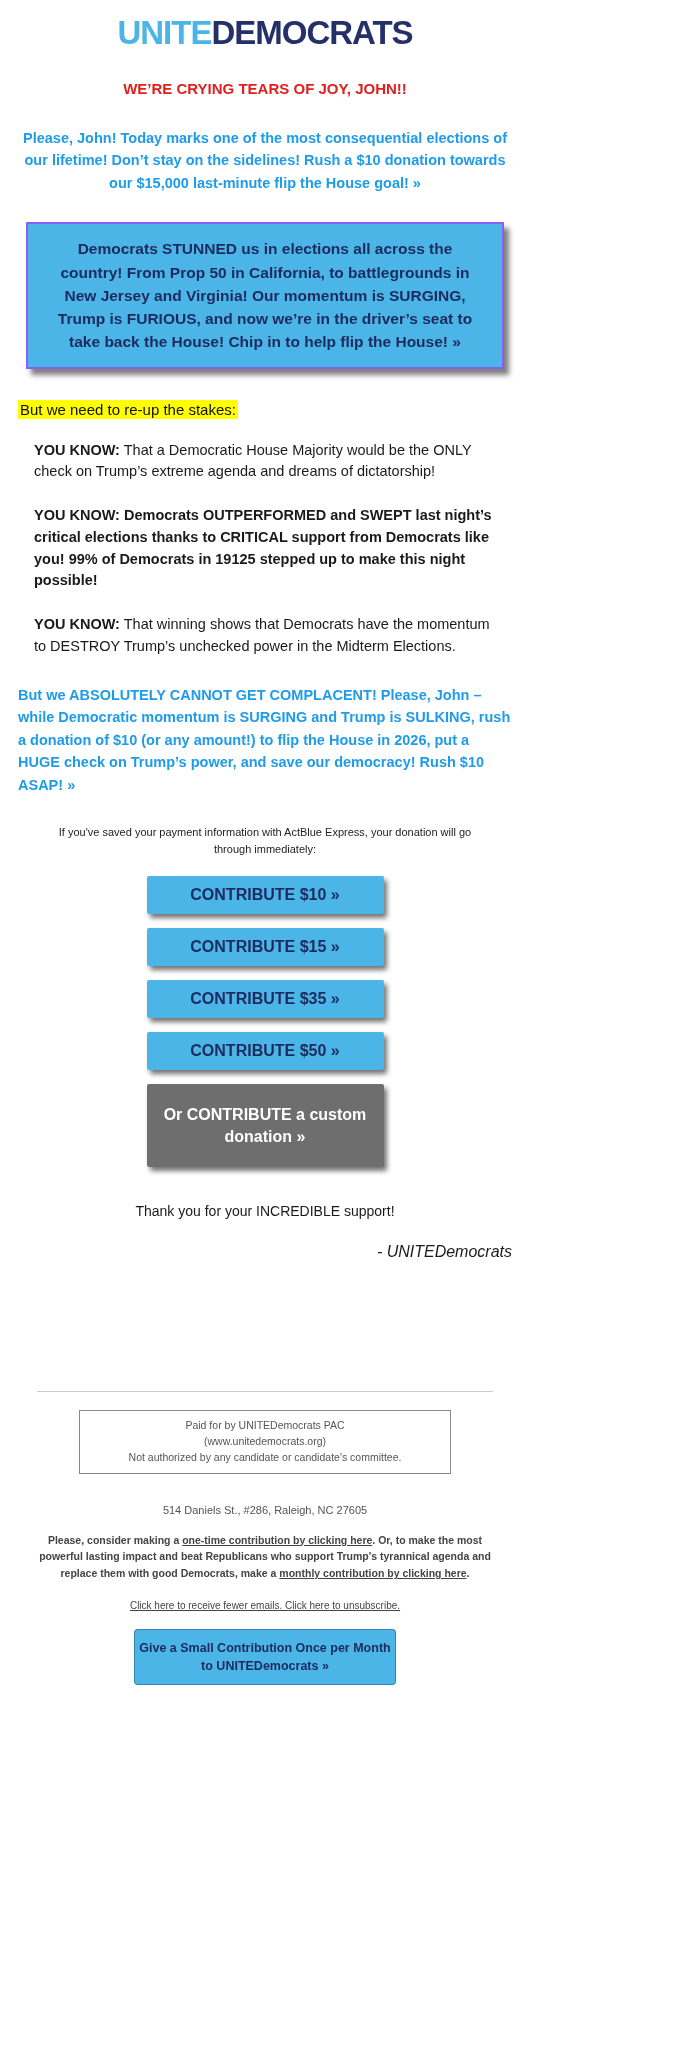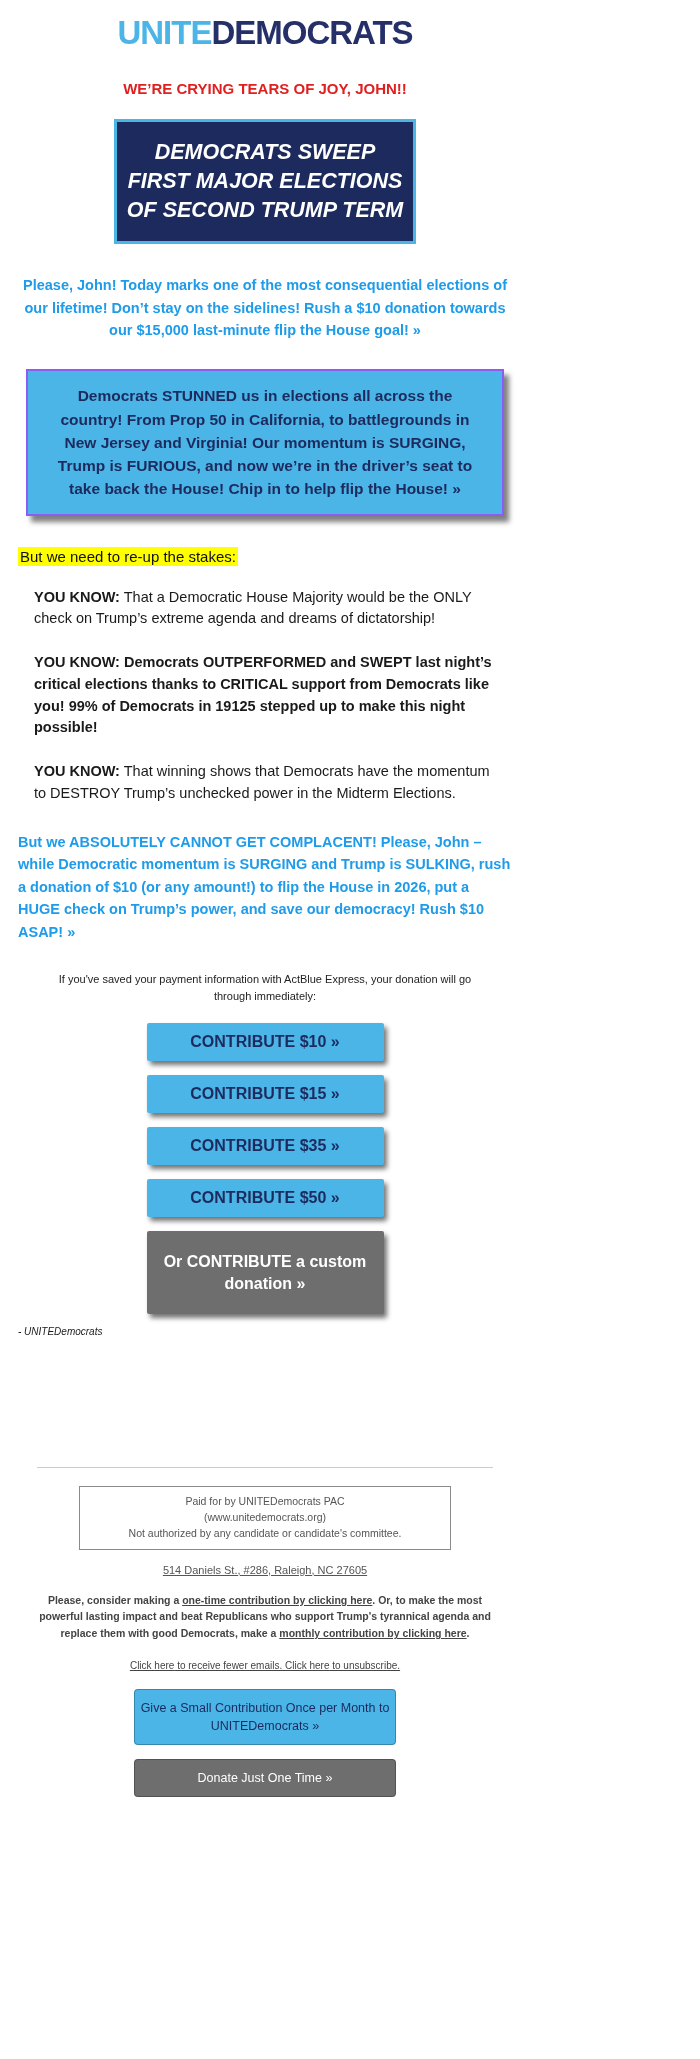--- a/index.html
+++ b/index.html
@@ -30,51 +30,48 @@
 
   .actblue { text-align:center; font-size:11px; color:#222; line-height:1.55; margin:28px auto 0; width:420px; }
 
   .btn { display:block; width:237px; margin:14px auto 0; border:none; border-radius:2px;
          background:#4ab5e6; color:#1d2a5e; font-weight:bold; font-size:16px; font-family:inherit;
          padding:10px 6px; box-shadow:3px 4px 5px rgba(0,0,0,0.55); cursor:pointer; }
   .btn-first { margin-top:18px; }
   .btn-gray { background:#6e6e6e; color:#ffffff; line-height:1.35; padding:20px 16px; }
 
   .thanks  { text-align:center; font-size:14px; margin-top:36px; }
-  .signoff { text-align:left; font-size:10px; font-style:italic; margin-top:12px; }
+  .signoff { text-align:right; font-size:16px; font-style:italic; margin-top:24px; }
 
   .rule { border:none; border-top:1px solid #cccccc; width:456px; margin:130px auto 0; }
 
   .paidbox { width:372px; margin:18px auto 0; border:1px solid #8a8a8a; padding:7px 10px; text-align:center;
              font-size:10.5px; color:#555555; line-height:1.5; }
-  .address { text-align:center; font-size:11px; color:#555555; margin-top:14px;text-decoration:underline; }
+  .address { text-align:center; font-size:11px; color:#555555; margin-top:30px; }
 
   .disclaimer { width:474px; margin:16px auto 0; text-align:center; font-size:10.5px; font-weight:bold; color:#444444; line-height:1.6; }
   .disclaimer a, .fewer a { color:inherit; text-decoration:underline; cursor:pointer; }
   .fewer { text-align:center; font-size:10px; color:#444444; margin-top:18px;text-decoration:underline; }
 
   .footbtn { display:block; width:262px; margin:18px auto 0; border:1px solid rgba(0,0,0,0.25); border-radius:4px;
-             font-family:inherit; font-weight:normal; font-size:12.5px; padding:9px 4px; line-height:1.45; cursor:pointer; }
+             font-family:inherit; font-weight:bold; font-size:12.5px; padding:9px 4px; line-height:1.45; cursor:pointer; }
   .footbtn-blue { background:#4ab5e6; color:#1d2a5e; }
   .footbtn-gray { background:#6e6e6e; color:#ffffff; margin-top:14px; }
 </style>
 </head>
 <body>
 
 <div class="email">
 
   <div class="logo">
     <span class="logo-unite">UNITE</span><span class="logo-dems">DEMOCRATS</span>
   </div>
 
   <div class="tears">WE’RE CRYING TEARS OF JOY, JOHN!!</div>
 
-  <div class="banner">
-    <span class="banner-text">DEMOCRATS SWEEP FIRST MAJOR ELECTIONS OF SECOND TRUMP TERM</span>
-  </div>
 
   <a class="cta cta1">Please, John! Today marks one of the most consequential elections of our lifetime! Don’t stay on the sidelines! Rush a $10 donation towards our $15,000 last-minute flip the House goal! »</a>
 
   <div class="bluebox">
     <span class="bluebox-text">Democrats STUNNED us in elections all across the country! From Prop 50 in California, to battlegrounds in New Jersey and Virginia! Our momentum is SURGING, Trump is FURIOUS, and now we’re in the driver’s seat to take back the House! Chip in to help flip the House! »</span>
   </div>
 
   <p class="stakes"><mark>But we need to re-up the stakes:</mark></p>
 
   <p class="para"><b>YOU KNOW:</b><span> That a Democratic House Majority would be the ONLY check on Trump’s extreme agenda and dreams of dictatorship!</span></p>
@@ -86,32 +83,32 @@
   <a class="cta cta2">But we ABSOLUTELY CANNOT GET COMPLACENT! Please, John – while Democratic momentum is SURGING and Trump is SULKING, rush a donation of $10 (or any amount!) to flip the House in 2026, put a HUGE check on Trump’s power, and save our democracy! Rush $10 ASAP! »</a>
 
   <div class="actblue">If you've saved your payment information with ActBlue Express, your donation will go through immediately:</div>
 
   <button class="btn btn-first">CONTRIBUTE $10 »</button>
   <button class="btn">CONTRIBUTE $15 »</button>
   <button class="btn">CONTRIBUTE $35 »</button>
   <button class="btn">CONTRIBUTE $50 »</button>
   <button class="btn btn-gray">Or CONTRIBUTE a custom donation »</button>
 
+  <div class="thanks">Thank you for your INCREDIBLE support!</div>
   <div class="signoff">- UNITEDemocrats</div>
 
   <hr class="rule">
 
   <div class="paidbox">
     <div>Paid for by UNITEDemocrats PAC</div>
     <div>(www.unitedemocrats.org)</div>
     <div>Not authorized by any candidate or candidate's committee.</div>
   </div>
 
   <div class="address">514 Daniels St., #286, Raleigh, NC 27605</div>
 
   <div class="disclaimer"><span>Please, consider making a </span><a>one-time contribution by clicking here</a><span>. Or, to make the most powerful lasting impact and beat Republicans who support Trump's tyrannical agenda and replace them with good Democrats, make a </span><a>monthly contribution by clicking here</a><span>.</span></div>
 
   <div class="fewer"><a>Click here</a><span> to receive fewer emails. </span><a>Click here</a><span> to unsubscribe.</span></div>
 
   <button class="footbtn footbtn-blue">Give a Small Contribution Once per Month to UNITEDemocrats »</button>
-  <button class="footbtn footbtn-gray">Donate Just One Time »</button>
 
 </div>
 
 </body></html>

